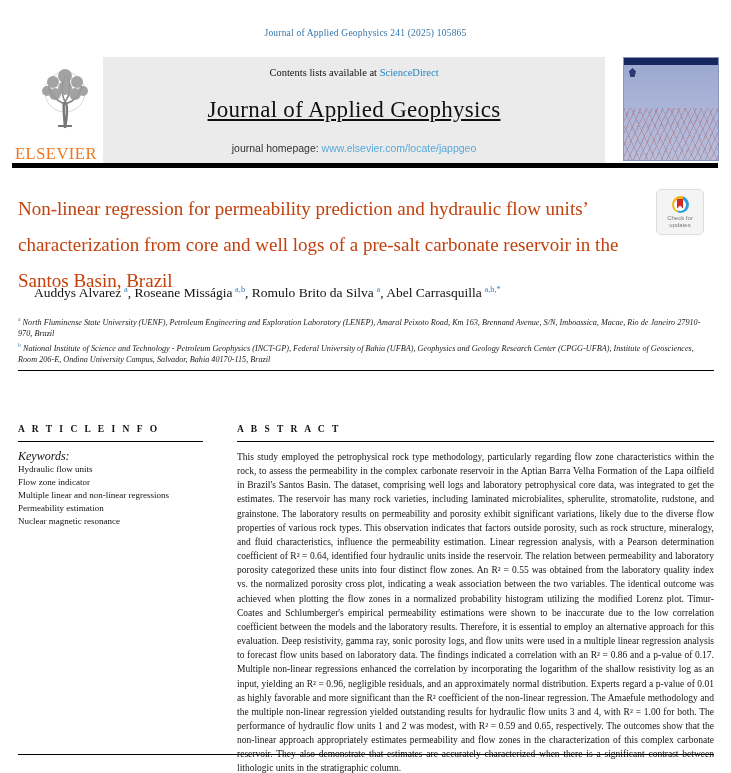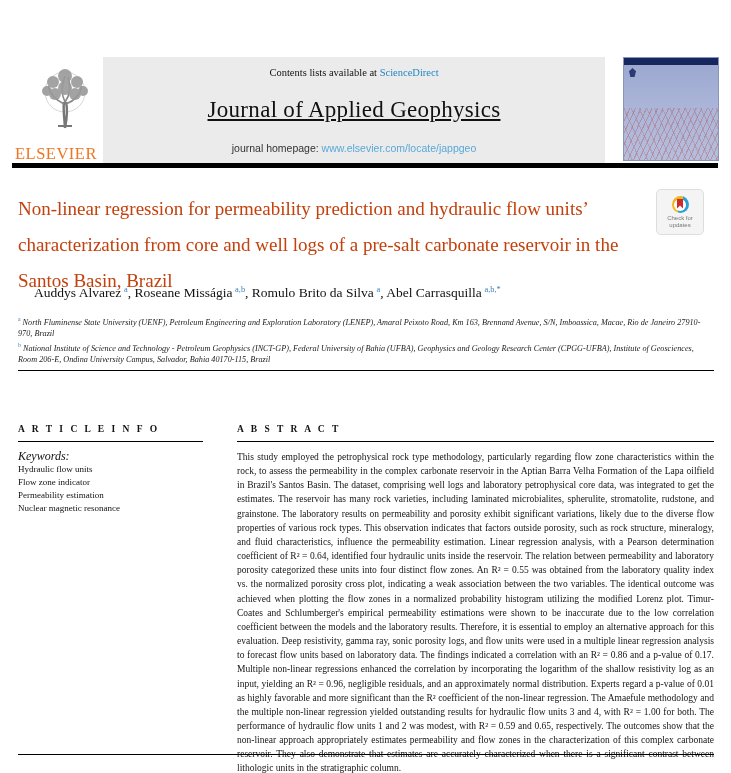--- a/index.html
+++ b/index.html
@@ -77,20 +77,21 @@
   .kw{font-size:9px;line-height:13px;}
   .abstract{font-size:9.5px;line-height:14.15px;text-align:justify;color:#141414;}
 
   .blue-link{text-decoration:none;}
 </style>
 </head>
 <body>
 
 <div class="page">
 
+  <div class="citation" style="color:#3575a8">Journal of Applied Geophysics 241 (2025) 105865</div>
 
   <div class="masthead">
 
     <div class="logo-box">
       <div class="logo-tree">
         <svg width="74" height="74" viewBox="0 0 74 74">
           <g fill="none" stroke="#8f8f8f">
             <circle cx="37" cy="28" r="20" stroke-width="1" opacity=".35"></circle>
             <path d="M37 64 C36 50 35 44 36 38 M37 64 C39 54 40 46 38 38" stroke-width="2.4" stroke="#777"></path>
             <path d="M36 40 C28 36 22 30 20 22 M38 40 C46 37 52 31 54 22 M37 38 C33 30 33 22 37 12 M37 38 C42 31 43 22 40 13" stroke-width="1.6" stroke="#888"></path>
@@ -160,20 +161,21 @@
   <div class="rule rule-top"></div>
 
   <div class="columns">
 
     <div class="col-left">
       <div class="sec-heading">A R T I C L E  I N F O</div>
       <div class="sec-rule"></div>
       <div class="kw-label">Keywords:</div>
       <div class="kw">Hydraulic flow units</div>
       <div class="kw">Flow zone indicator</div>
+      <div class="kw">Multiple linear and non-linear regressions</div>
       <div class="kw">Permeability estimation</div>
       <div class="kw">Nuclear magnetic resonance</div>
     </div>
 
     <div class="col-right">
       <div class="sec-heading">A B S T R A C T</div>
       <div class="sec-rule"></div>
       <p class="abstract" style="margin:0;">This study employed the petrophysical rock type methodology, particularly regarding flow zone characteristics within the rock, to assess the permeability in the complex carbonate reservoir in the Aptian Barra Velha Formation of the Lapa oilfield in Brazil's Santos Basin. The dataset, comprising well logs and laboratory petrophysical core data, was integrated to get the estimates. The reservoir has many rock varieties, including laminated microbialites, spherulite, stromatolite, rudstone, and grainstone. The laboratory results on permeability and porosity exhibit significant variations, likely due to the diverse flow properties of various rock types. This observation indicates that factors outside porosity, such as rock structure, mineralogy, and fluid characteristics, influence the permeability estimation. Linear regression analysis, with a Pearson determination coefficient of R² = 0.64, identified four hydraulic units inside the reservoir. The relation between permeability and laboratory porosity categorized these units into four distinct flow zones. An R² = 0.55 was obtained from the laboratory quality index vs. the normalized porosity cross plot, indicating a weak association between the two variables. The identical outcome was achieved when plotting the flow zones in a normalized probability histogram utilizing the modified Lorenz plot. Timur-Coates and Schlumberger's empirical permeability estimations were shown to be inaccurate due to the low correlation coefficient between the models and the laboratory results. Therefore, it is essential to employ an alternative approach for this evaluation. Deep resistivity, gamma ray, sonic porosity logs, and flow units were used in a multiple linear regression analysis to forecast flow units based on laboratory data. The findings indicated a correlation with an R² = 0.86 and a p-value of 0.17. Multiple non-linear regressions enhanced the correlation by incorporating the logarithm of the shallow resistivity log as an input, yielding an R² = 0.96, negligible residuals, and an approximately normal distribution. Experts regard a p-value of 0.01 as highly favorable and more significant than the R² coefficient of the non-linear regression. The Amaefule methodology and the multiple non-linear regression yielded outstanding results for hydraulic flow units 3 and 4, with R² = 1.00 for both. The performance of hydraulic flow units 1 and 2 was modest, with R² = 0.59 and 0.65, respectively. The outcomes show that the non-linear approach appropriately estimates permeability and flow zones in the characterization of this complex carbonate reservoir. They also demonstrate that estimates are accurately characterized when there is a significant contrast between lithologic units in the stratigraphic column.</p>
     </div>
   </div>

